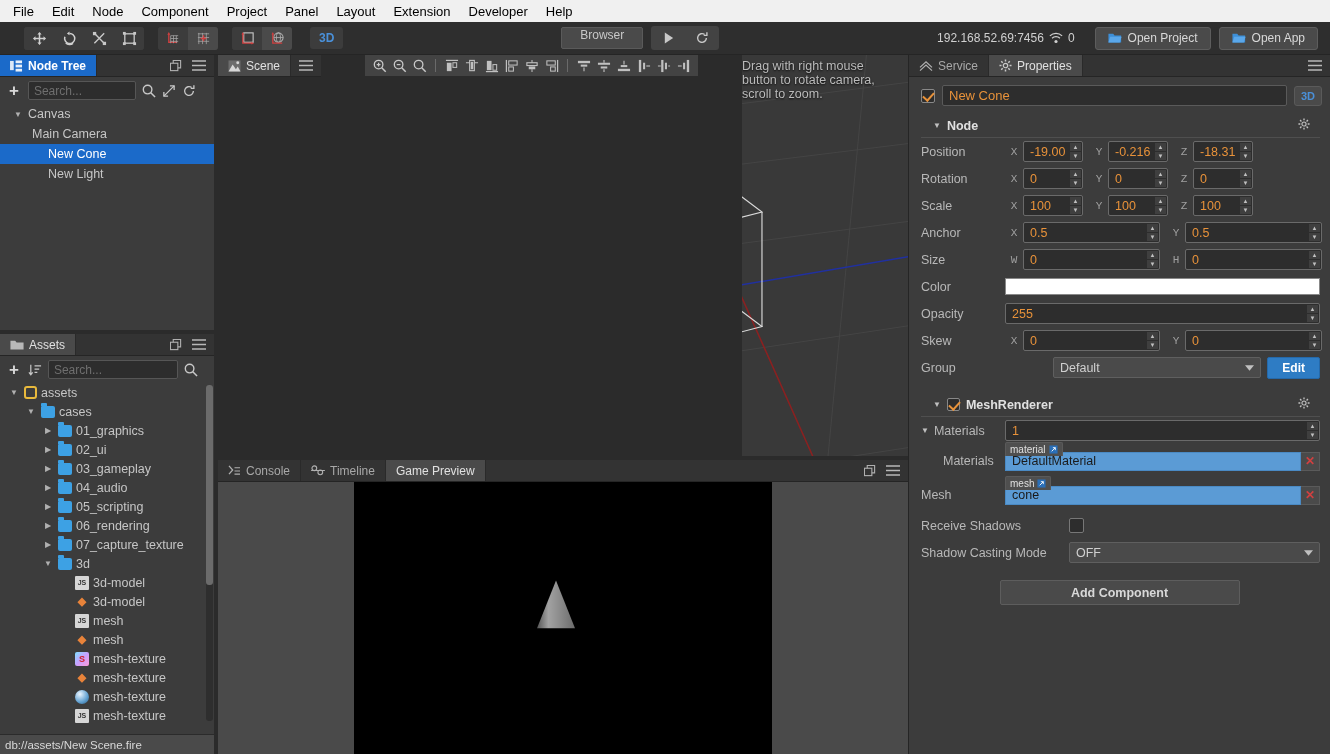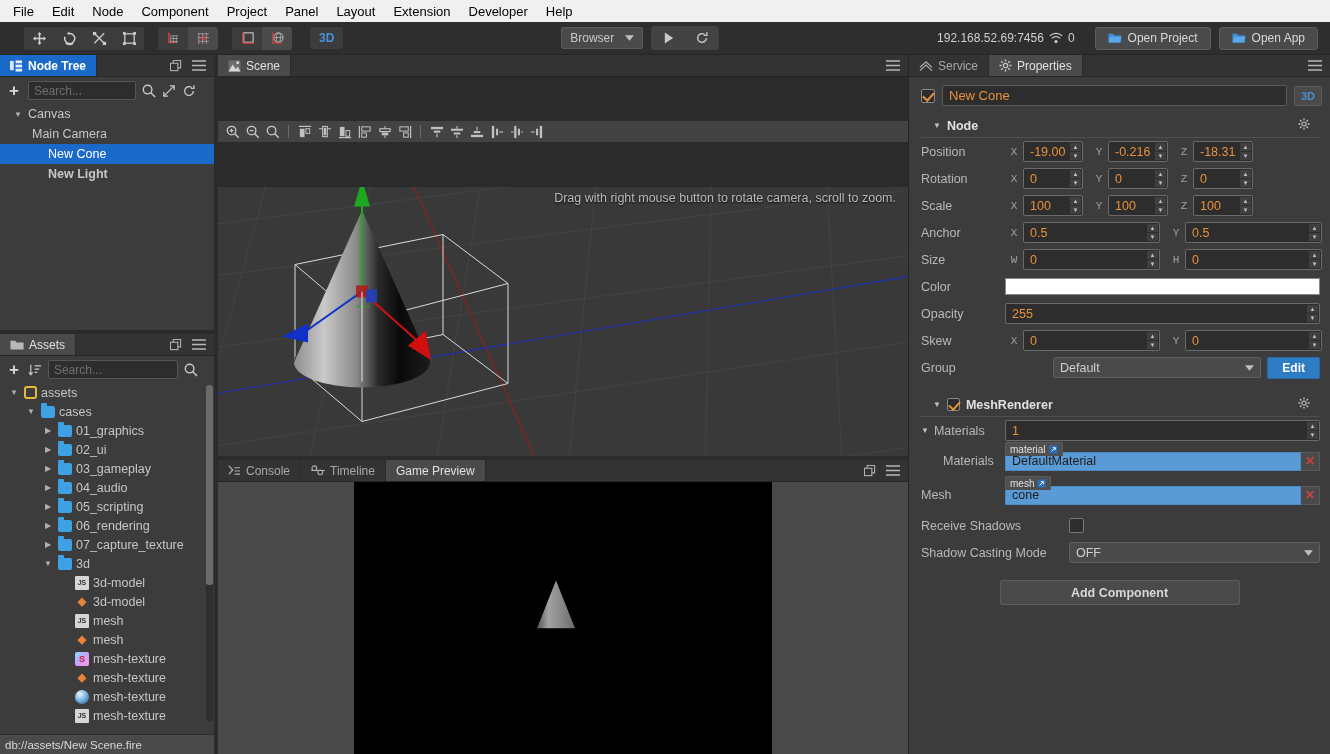--- a/index.html
+++ b/index.html
@@ -38,21 +38,21 @@
   .btn3d {
     background: #3c3c3c; border-radius: 3px; color: #4a90d9; font-size: 12px; font-weight: bold;
     padding: 4px 9px; cursor: pointer; margin-left: 4px;
   }
   .tb-spacer { flex: 1; }
 
   .browser-sel {
     background: #4a4a4a; border: 1px solid #5a5a5a; border-radius: 2px;
     height: 22px; display: flex; align-items: center; padding: 0 8px;
     color: #c8c8c8; font-size: 12px; cursor: pointer; min-width: 82px;
-    justify-content: space-between; gap: 8px;
+    justify-content: space-between; gap: 8px; flex-direction: column;
   }
   .playgroup { display: flex; background: #434343; border-radius: 3px; margin-left: 8px; }
   .playbtn { width: 34px; height: 24px; display: flex; align-items: center; justify-content: center; cursor: pointer; }
 
   .ipinfo { color: #d0d0d0; font-size: 12px; display: flex; align-items: center; gap: 5px; margin-right: 12px; }
   .openbtn {
     background: #4a4a4a; border: 1px solid #5d5d5d; border-radius: 3px;
     height: 23px; display: flex; align-items: center; gap: 6px; padding: 0 12px;
     color: #d8d8d8; font-size: 12px; cursor: pointer; margin-left: 8px;
   }
@@ -436,21 +436,21 @@
               <span style="margin-left: 4px;">Canvas</span>
             </div>
             <div class="tnode" style="padding-left: 16px;">
               <span class="tri empty"></span>
               <span style="margin-left: 4px;">Main Camera</span>
             </div>
             <div class="tnode sel" style="padding-left: 32px;">
               <span class="tri empty"></span>
               <span style="margin-left: 4px;">New Cone</span>
             </div>
-            <div class="tnode" style="padding-left: 32px; font-weight: bold;">
+            <div class="tnode" style="padding-left: 32px;">
               <span class="tri empty"></span>
               <span style="margin-left: 4px;">New Light</span>
             </div>
           </div>
       </div>
 
       <div class="hsplit"></div>
 
       <div style="flex:1; display:flex; flex-direction:column; min-height:0;">
         <div class="tabstrip">
@@ -588,21 +588,21 @@
         <div class="statusbar">
           <span>db://assets/New Scene.fire</span>
         </div>
       </div>
     </div>
 
     <div class="vsplit"></div>
 
     <div class="col-center">
 
-      <div style="flex:1; display:flex; flex-direction:column; min-height:0;gap:44px;">
+      <div style="flex:1; display:flex; min-height:0;gap:44px;">
         <div class="tabstrip">
           <div class="ptab active">
             <svg width="13" height="12" viewBox="0 0 14 13">
                 <rect x="0.5" y="0.5" width="13" height="12" fill="#6d6d6d"></rect>
                 <path d="M0.5 12.5 L5 5 L8.5 10 L10.5 7 L13.5 12.5 Z" fill="#d8d8d8"></path>
                 <circle cx="10.5" cy="3" r="1.6" fill="#d8d8d8"></circle>
               </svg>
             <span>Scene</span>
           </div>
           <div class="right-icons">

